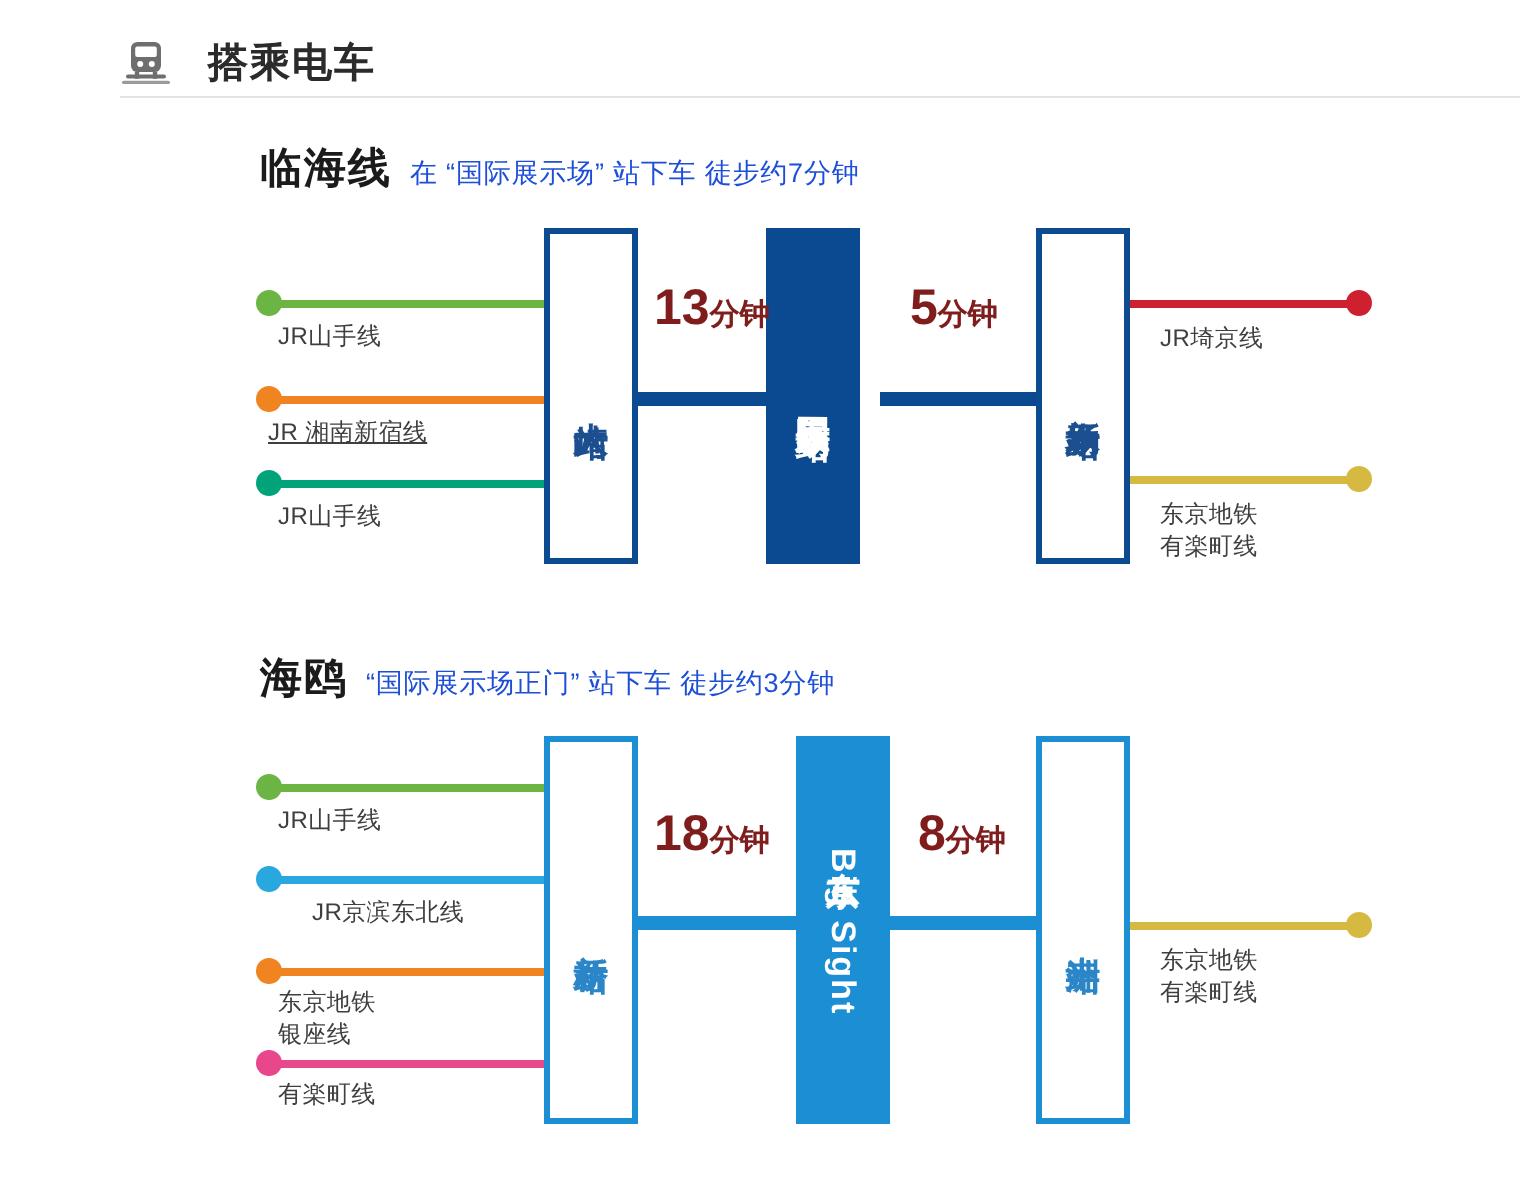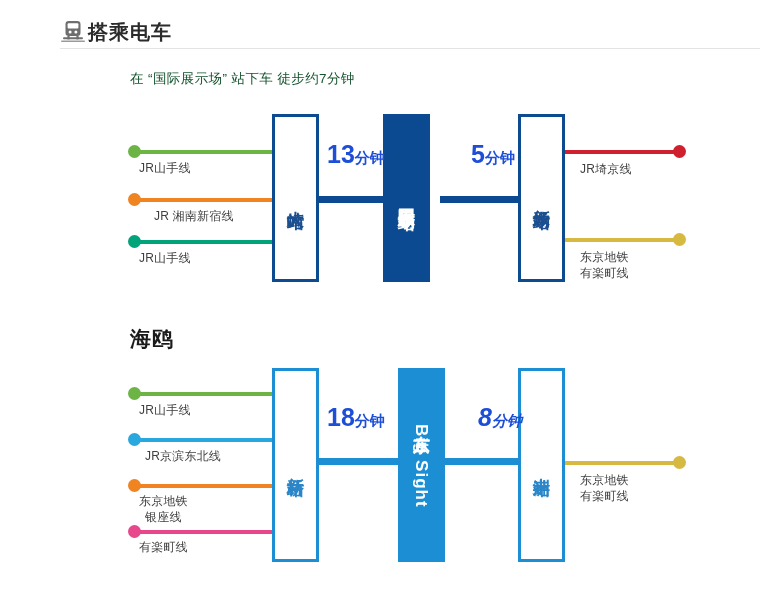--- a/index.html
+++ b/index.html
@@ -8,43 +8,43 @@
     background:#ffffff;
     font-family:"Liberation Sans","DejaVu Sans",sans-serif;
     overflow:hidden;
     position:relative;
     color:#333;
   }
 
   
   .page-header{
     position:absolute;left:60px;top:10px;width:686px;height:44px;
-    display:flex;align-items:center;gap:2px;
+    display:flex;align-items:center;gap:18px;
   }
   .train-icon{width:26px;height:26px;display:block;}
   .header-title{
     font-size:20px;font-weight:bold;color:#2b2b2b;letter-spacing:1px;
     line-height:1;
   }
   .header-rule{
     position:absolute;left:60px;top:48px;width:700px;height:1px;
     background:#e3e3e3;
   }
 
   
   .sec-title{position:absolute;display:flex;align-items:baseline;gap:9px;}
   .sec-title .line-name{
     font-size:21px;font-weight:bold;color:#1b1b1b;letter-spacing:1px;
   }
   .sec-title .line-note{
-    font-size:13.5px;color:#14532d;letter-spacing:.4px;font-weight:normal;
-  }
-
-  
-  .diagram{position:absolute;text-align:center;}
+    font-size:13.5px;color:#1d4ed8;letter-spacing:.4px;font-weight:normal;
+  }
+
+  
+  .diagram{position:absolute;}
 
   
   .station-box{
     position:absolute;
     box-sizing:border-box;
     background:#ffffff;
     display:flex;align-items:center;justify-content:center;
     z-index:5;
   }
   .station-box .vtext{
@@ -66,21 +66,21 @@
     writing-mode:vertical-rl;
     text-orientation:mixed;
   }
 
   
   .trunk{position:absolute;z-index:2;}
 
   
   .duration{
     position:absolute;z-index:6;white-space:nowrap;
-    color:#1d4ed8;font-weight:bold;
+    color:#7f1d1d;font-weight:bold;
   }
   .duration .num{font-size:25px;letter-spacing:0px;}
   .duration .unit{font-size:15px;letter-spacing:0px;}
 
   
   .feeder{position:absolute;height:4px;z-index:3;}
   .dot{
     position:absolute;width:13px;height:13px;border-radius:50%;z-index:4;
   }
   .feeder-label{
@@ -102,32 +102,33 @@
       <rect x="7.4" y="17" width="2.2" height="3.4" fill="#6e6e6e"></rect>
       <rect x="16.4" y="17" width="2.2" height="3.4" fill="#6e6e6e"></rect>
       <rect x="1" y="21.4" width="24" height="1.6" rx=".8" fill="#9a9a9a"></rect>
     </svg>
   </span>
   <span class="header-title">搭乘电车</span>
 </div>
 <div class="header-rule"></div>
 
 <div class="sec-title" style="left:130px;top:70px;">
+  <span class="line-name">临海线</span>
   <span class="line-note">在 “国际展示场” 站下车 徒步约7分钟</span>
 </div>
 
 <div class="diagram" style="left:0;top:0;width:766px;height:592px;">
 
   <div class="feeder" style="left:136px;top:150px;width:138px;background:#6cb544;"></div>
   <div class="dot" style="left:128px;top:145px;background:#6cb544;"></div>
   <div class="feeder-label" style="left:139px;top:160px;">JR山手线</div>
 
   <div class="feeder" style="left:136px;top:198px;width:138px;background:#ef8421;"></div>
   <div class="dot" style="left:128px;top:193px;background:#ef8421;"></div>
-  <div class="feeder-label" style="left:154px;top:208px;">JR 湘南新宿线</div>
+  <div class="feeder-label" style="left:134px;top:208px;text-decoration:underline;">JR 湘南新宿线</div>
 
   <div class="feeder" style="left:136px;top:240px;width:138px;background:#00a37a;"></div>
   <div class="dot" style="left:128px;top:235px;background:#00a37a;"></div>
   <div class="feeder-label" style="left:139px;top:250px;">JR山手线</div>
 
   <div class="feeder" style="left:563px;top:150px;width:118px;background:#cf202f;"></div>
   <div class="dot" style="left:673px;top:145px;background:#cf202f;"></div>
   <div class="feeder-label" style="left:580px;top:161px;">JR埼京线</div>
 
   <div class="feeder" style="left:563px;top:238px;width:118px;background:#d6b940;"></div>
@@ -147,38 +148,39 @@
   </div>
 
   <div class="station-box navy" style="left:518px;top:114px;width:47px;height:168px;">
     <span class="vtext">新木场站</span>
   </div>
 
   <div class="duration" style="left:327px;top:140px;">
     <span class="num">13</span><span class="unit">分钟</span>
   </div>
 
-  <div class="duration" style="left:455px;top:140px;margin-left:16px;">
+  <div class="duration" style="left:455px;top:140px;">
     <span class="num">5</span><span class="unit">分钟</span>
   </div>
 </div>
 
 <div class="sec-title" style="left:130px;top:325px;">
   <span class="line-name">海鸥</span>
+  <span class="line-note">“国际展示场正门” 站下车 徒步约3分钟</span>
 </div>
 
 <div class="diagram" style="left:0;top:0;width:766px;height:592px;">
 
   <div class="feeder" style="left:136px;top:392px;width:138px;background:#6cb544;"></div>
   <div class="dot" style="left:128px;top:387px;background:#6cb544;"></div>
   <div class="feeder-label" style="left:139px;top:402px;">JR山手线</div>
 
   <div class="feeder" style="left:136px;top:438px;width:138px;background:#29a8e0;"></div>
   <div class="dot" style="left:128px;top:433px;background:#29a8e0;"></div>
-  <div class="feeder-label" style="left:145px;top:448px;">JR京滨东北线</div>
+  <div class="feeder-label" style="left:156px;top:448px;">JR京滨东北线</div>
 
   <div class="feeder" style="left:136px;top:484px;width:138px;background:#ef8421;"></div>
   <div class="dot" style="left:128px;top:479px;background:#ef8421;"></div>
   <div class="feeder-label" style="left:139px;top:493px;white-space:pre;">东京地铁
 银座线</div>
 
   <div class="feeder" style="left:136px;top:530px;width:138px;background:#e9478c;"></div>
   <div class="dot" style="left:128px;top:525px;background:#e9478c;"></div>
   <div class="feeder-label" style="left:139px;top:539px;">有楽町线</div>
 
@@ -199,16 +201,16 @@
   </div>
 
   <div class="station-box cyan" style="left:518px;top:368px;width:47px;height:194px;">
     <span class="vtext">丰洲站</span>
   </div>
 
   <div class="duration" style="left:327px;top:403px;">
     <span class="num">18</span><span class="unit">分钟</span>
   </div>
 
-  <div class="duration" style="left:478px;top:403px;font-style:italic;">
+  <div class="duration" style="left:459px;top:403px;">
     <span class="num">8</span><span class="unit">分钟</span>
   </div>
 </div>
 
 </body></html>

